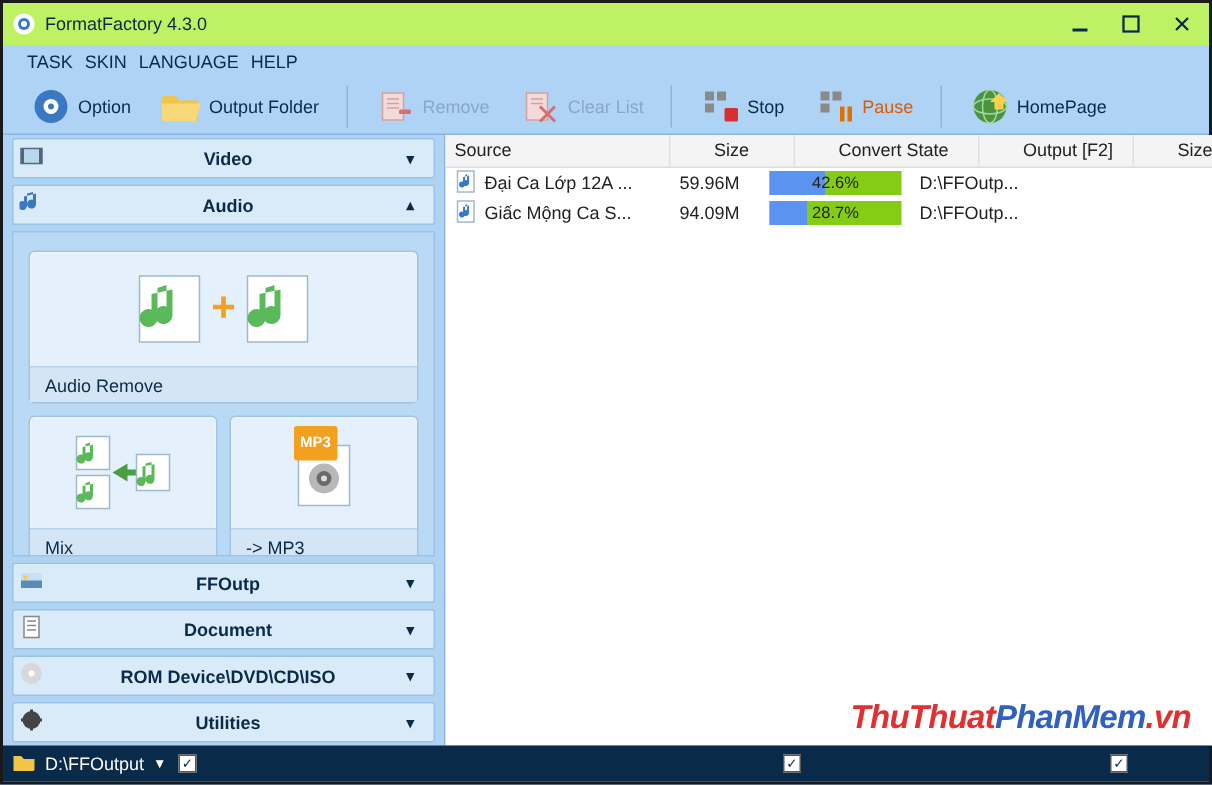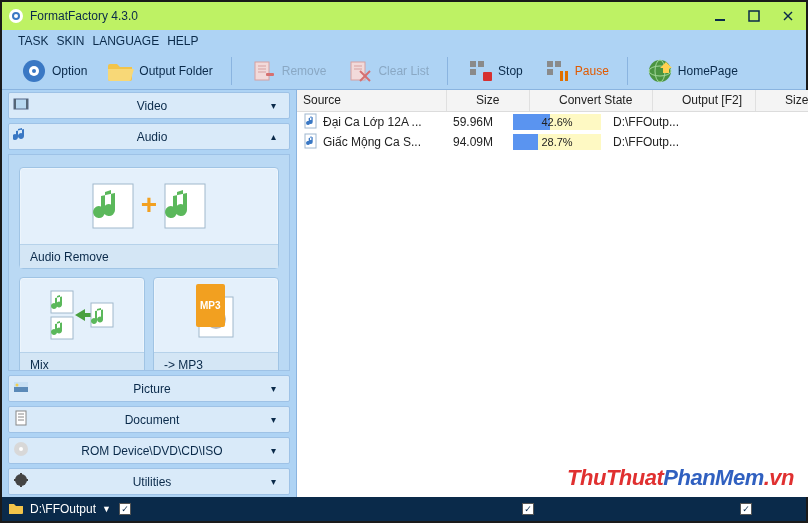--- a/index.html
+++ b/index.html
@@ -24,21 +24,21 @@
 .toolbtn.disabled { color: #8aa8c4; }
 .toolbtn .tbi { width: 28px; height: 28px; display: flex; align-items: center; justify-content: center; }
 .toolbtn.pause span:last-child { color: #e05a00; }
 .tbar-sep { width: 1px; height: 28px; background: #8ab4e0; margin: 0 6px; }
 
 
 .content { flex: 1; display: flex; min-height: 0; }
 
 
 .left { width: 300px; background: #aed3f4; border-right: 1px solid #8ab4e0; display: flex; flex-direction: column; }
-.cat { height: 27px; background: #d9eaf9; border: 1px solid #9ec2e6; margin: 2px 6px; display: flex; align-items: center; border-radius: 2px; }
+.cat { height: 27px; background: #d9eaf9; border: 1px solid #9ec2e6; margin: 2px 6px; display: flex; align-items: center; border-radius: 2px; font-weight: bold; }
 .cat .cat-icon { width: 24px; text-align: center; }
 .cat .cat-label { flex: 1; text-align: center; color: #0a2a4a; }
 .cat .arrow { width: 18px; color: #0a2a4a; font-size: 10px; }
 
 .audio-panel { flex: 1; margin: 2px 6px; background: #bad9f4; border: 1px solid #9ec2e6; display: flex; flex-wrap: wrap; gap: 8px; padding: 12px 10px; position: relative; overflow: hidden; }
 .tile { background: #e4f0fb; border: 1px solid #a0c4e4; border-radius: 4px; display: flex; flex-direction: column; box-shadow: inset 0 0 0 1px #ffffff55; }
 .tile-big { width: 260px; height: 102px; }
 .tile-sm { width: 126px; height: 100px; }
 .tile-img { flex: 1; display: flex; align-items: center; justify-content: center; }
 .tile-label { height: 24px; display: flex; align-items: center; padding: 0 10px; font-size: 12px; color: #0a2a4a; background: #d4e6f5; border-top: 1px solid #b6d2ea; }
@@ -48,21 +48,21 @@
 .table-head { display: flex; height: 22px; background: #f4f4f4; border-bottom: 1px solid #dcdcdc; font-size: 12px; color: #222; gap: 23px; }
 .th { padding: 3px 6px; border-right: 1px solid #e0e0e0; }
 .col-src { width: 150px; }
 .col-size { width: 60px; }
 .col-cs { width: 100px; }
 .col-out { width: 80px; }
 .col-size2 { flex: 1; }
 .row { display: flex; height: 20px; align-items: center; font-size: 12px; color: #222; }
 .cell { padding: 0 6px; overflow: hidden; text-overflow: ellipsis; white-space: nowrap; }
 .cell.col-src { display: flex; align-items: center; gap: 4px; }
-.progress { position: relative; width: 88px; height: 16px; background: #fef9c3; }
+.progress { position: relative; width: 88px; height: 16px; background: #84cc16; }
 .progress .bar { position: absolute; left: 0; top: 0; bottom: 0; background: #5a94f0; }
 .progress .pct { position: absolute; inset: 0; display: flex; align-items: center; justify-content: center; font-size: 11px; color: #222; }
 
 
 .statusbar { height: 24px; background: #0a2a4a; color: #fff; display: flex; align-items: center; padding: 0 6px; gap: 8px; font-size: 12px; }
 .statusbar .group { display: flex; align-items: center; gap: 6px; }
 .statusbar .checkbox { width: 12px; height: 12px; background: #fff; border: 1px solid #555; display: inline-flex; align-items: center; justify-content: center; font-size: 9px; color: #0a2a4a; line-height: 1; }
 .statusbar .spacer { flex: 1; }
 
 
@@ -252,35 +252,35 @@
         </div>
 
         <div class="tile tile-sm">
           <div class="tile-img" style="position:relative;">
             <svg width="70" height="56" viewBox="0 0 70 56">
               <rect x="18" y="10" width="34" height="40" fill="#fff" stroke="#a0b8cc"></rect>
               <circle cx="35" cy="32" r="10" fill="#b8b8b8"></circle>
                 <circle cx="35" cy="32" r="5" fill="#6a6a6a"></circle>
                 <circle cx="35" cy="32" r="2" fill="#ddd"></circle>
             </svg>
-            <div style="position:absolute;top:6px;left:42px;background:#f2a020;color:#fff;font-size:10px;font-weight:bold;padding:16px 4px;border-radius:2px;">MP3</div>
+            <div style="position:absolute;top:6px;left:42px;background:#f2a020;color:#fff;font-size:10px;font-weight:bold;padding:6px 4px;border-radius:2px;">MP3</div>
           </div>
           <div class="tile-label">-&gt; MP3</div>
         </div>
       </div>
 
       <div class="cat">
         <span class="cat-icon ico-sm">
           <svg viewBox="0 0 16 16">
               <rect x="1" y="3" width="14" height="10" fill="#c8e0f4"></rect>
               <rect x="1" y="8" width="14" height="5" fill="#5b8ab8"></rect>
               <circle cx="4" cy="6" r="1.5" fill="#f2d050"></circle>
             </svg>
         </span>
-        <span class="cat-label">Picture</span>
+        <span class="cat-label">FFOutp</span>
         <span class="arrow">▾</span>
       </div>
       <div class="cat">
         <span class="cat-icon ico-sm">
           <svg viewBox="0 0 16 16">
               <rect x="3" y="1" width="10" height="14" fill="#fff" stroke="#888"></rect>
               <line x1="5" y1="4" x2="11" y2="4" stroke="#888"></line>
               <line x1="5" y1="7" x2="11" y2="7" stroke="#888"></line>
               <line x1="5" y1="10" x2="11" y2="10" stroke="#888"></line>
             </svg>

